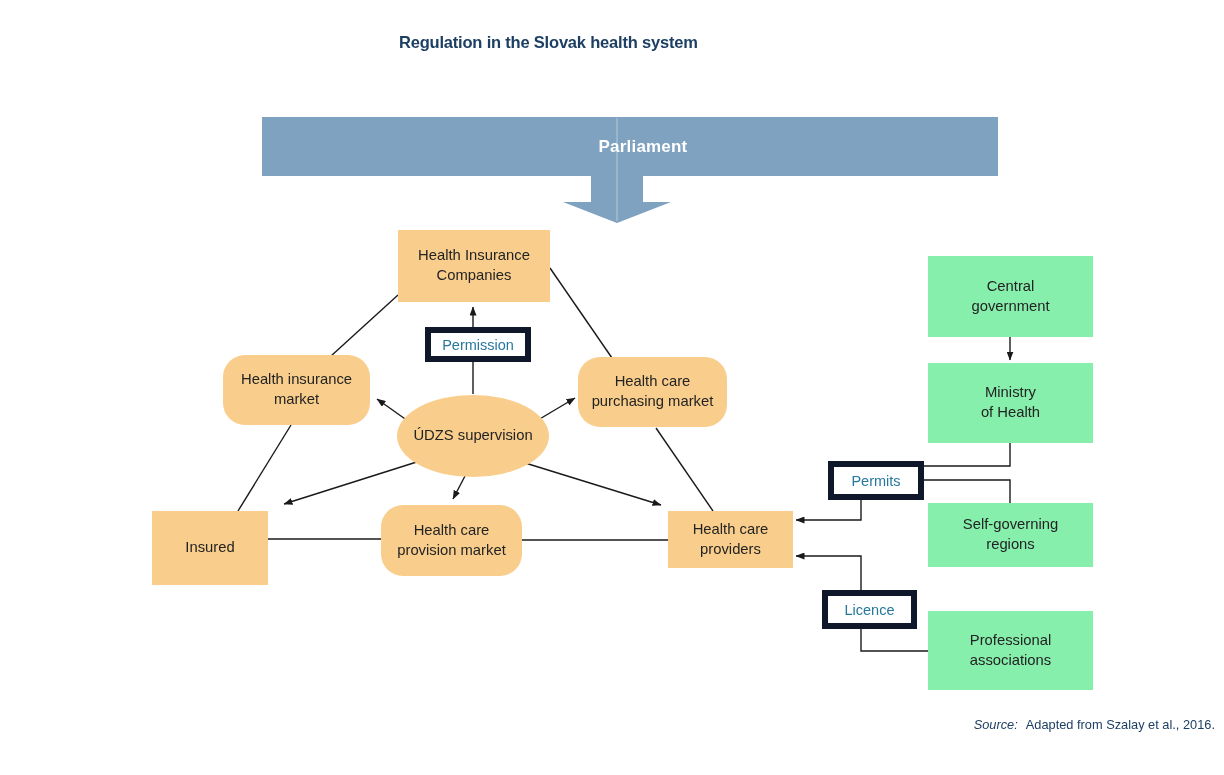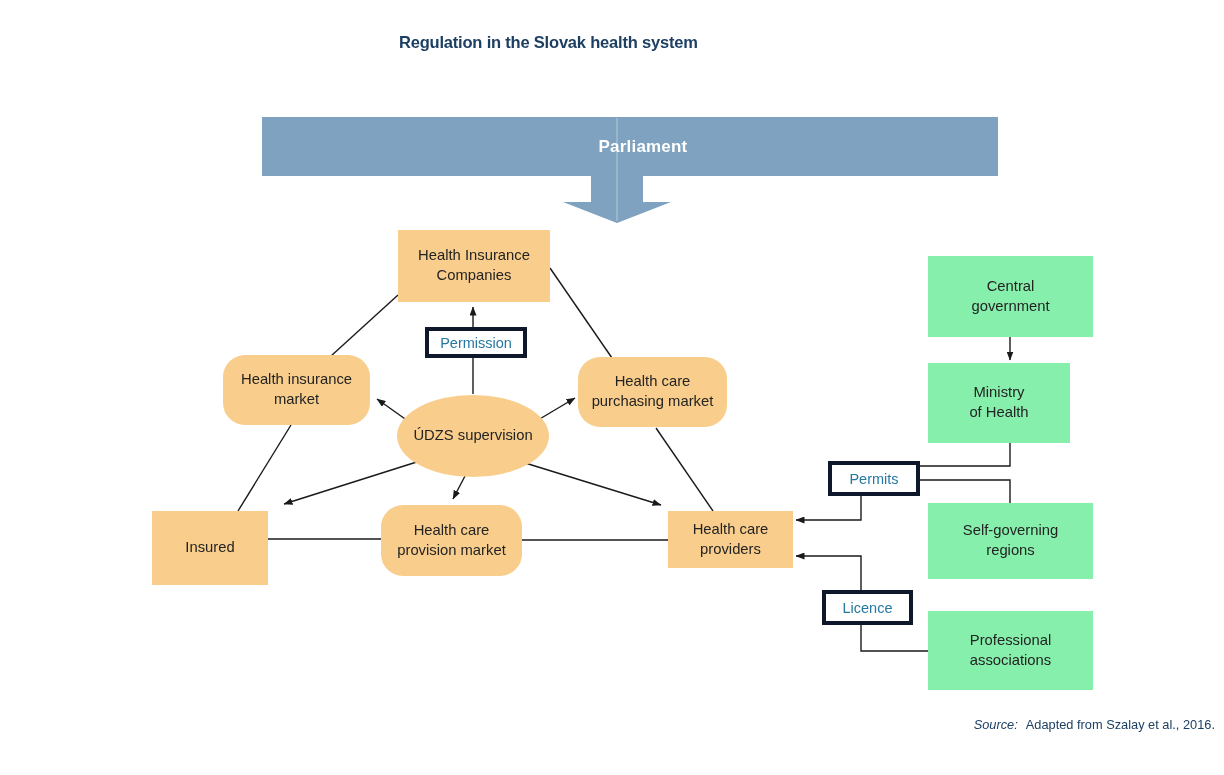--- a/index.html
+++ b/index.html
@@ -20,21 +20,21 @@
     background:#f9ce8c;color:#232323;display:flex;align-items:center;justify-content:center;
     text-align:center;font-size:14.8px;line-height:1.32;white-space:pre-line;
   }
   .rounded{border-radius:22px;}
   .ellipse{border-radius:50%;}
   .gov{
     background:#86efac;color:#232323;display:flex;align-items:center;justify-content:center;
     text-align:center;font-size:14.8px;line-height:1.32;white-space:pre-line;
   }
   .tag{
-    background:#ffffff;border:4px solid #0f172a;color:#26789f;
+    background:#ffffff;border:6px solid #0f172a;color:#26789f;
     display:flex;align-items:center;justify-content:center;
     font-size:14.5px;text-align:center;
   }
   .lines{position:absolute;left:0;top:0;pointer-events:none;}
   .source{
     color:#1d3f63;font-size:12.8px;text-align:right;white-space:nowrap;
   }
   .source .src-label{font-style:italic;margin-right:8px;}
 </style>
 </head>
@@ -106,24 +106,24 @@
 
   <div class="abs tag" style="left:425px;top:327px;width:94px;height:23px;">Permission</div>
 
   <div class="abs tag" style="left:828px;top:461px;width:84px;height:27px;">Permits</div>
 
   <div class="abs tag" style="left:822px;top:590px;width:83px;height:27px;">Licence</div>
 
   <div class="abs gov" style="left:928px;top:256px;width:165px;height:81px;">Central
 government</div>
 
-  <div class="abs gov" style="left:928px;top:363px;width:142px;height:80px;">Ministry
+  <div class="abs gov" style="left:928px;top:363px;width:165px;height:80px;">Ministry
 of Health</div>
 
-  <div class="abs gov" style="left:928px;top:503px;width:165px;height:76px;">Self-governing
+  <div class="abs gov" style="left:928px;top:503px;width:165px;height:64px;">Self-governing
 regions</div>
 
   <div class="abs gov" style="left:928px;top:611px;width:165px;height:79px;">Professional
 associations</div>
 
   <div class="abs source" style="right:9px;top:717px;">
     <span class="src-label">Source:</span><span>Adapted from Szalay et al., 2016.</span>
   </div>
 
 </div>

